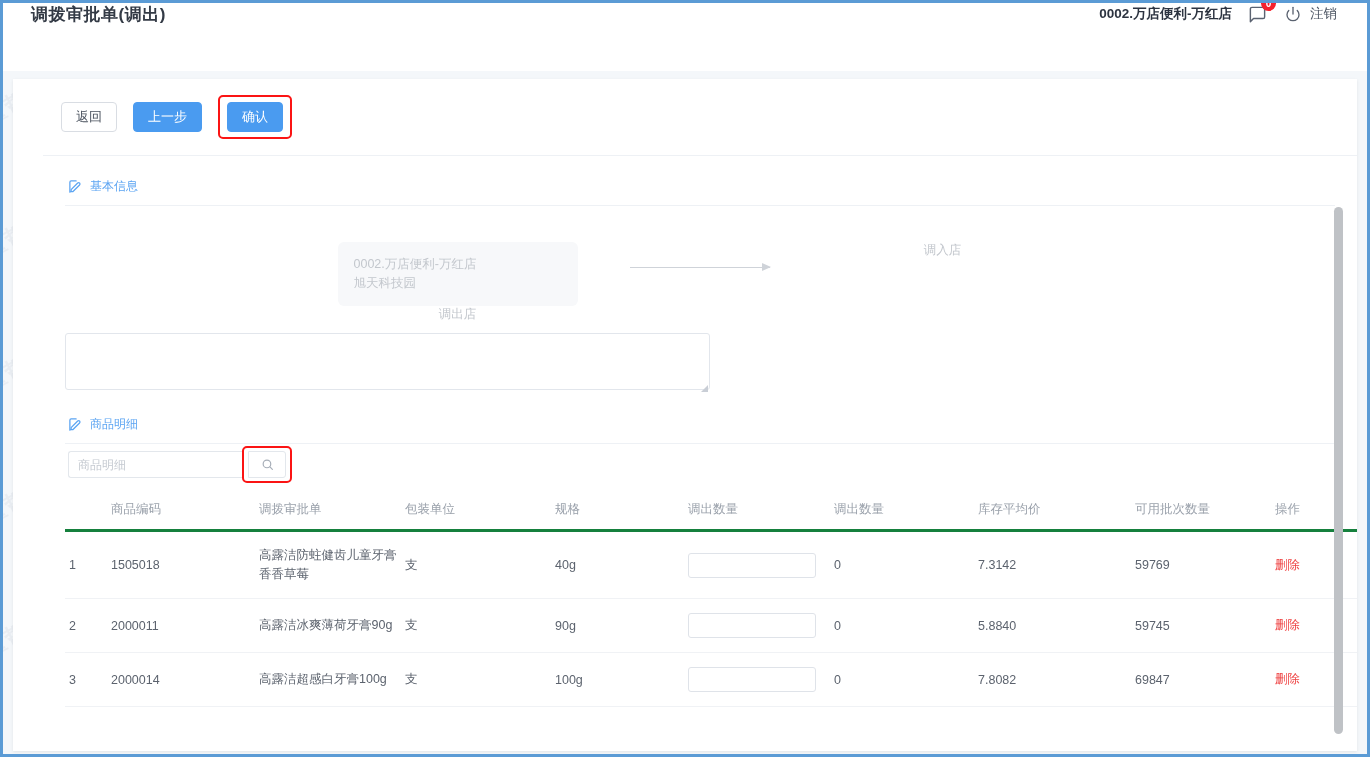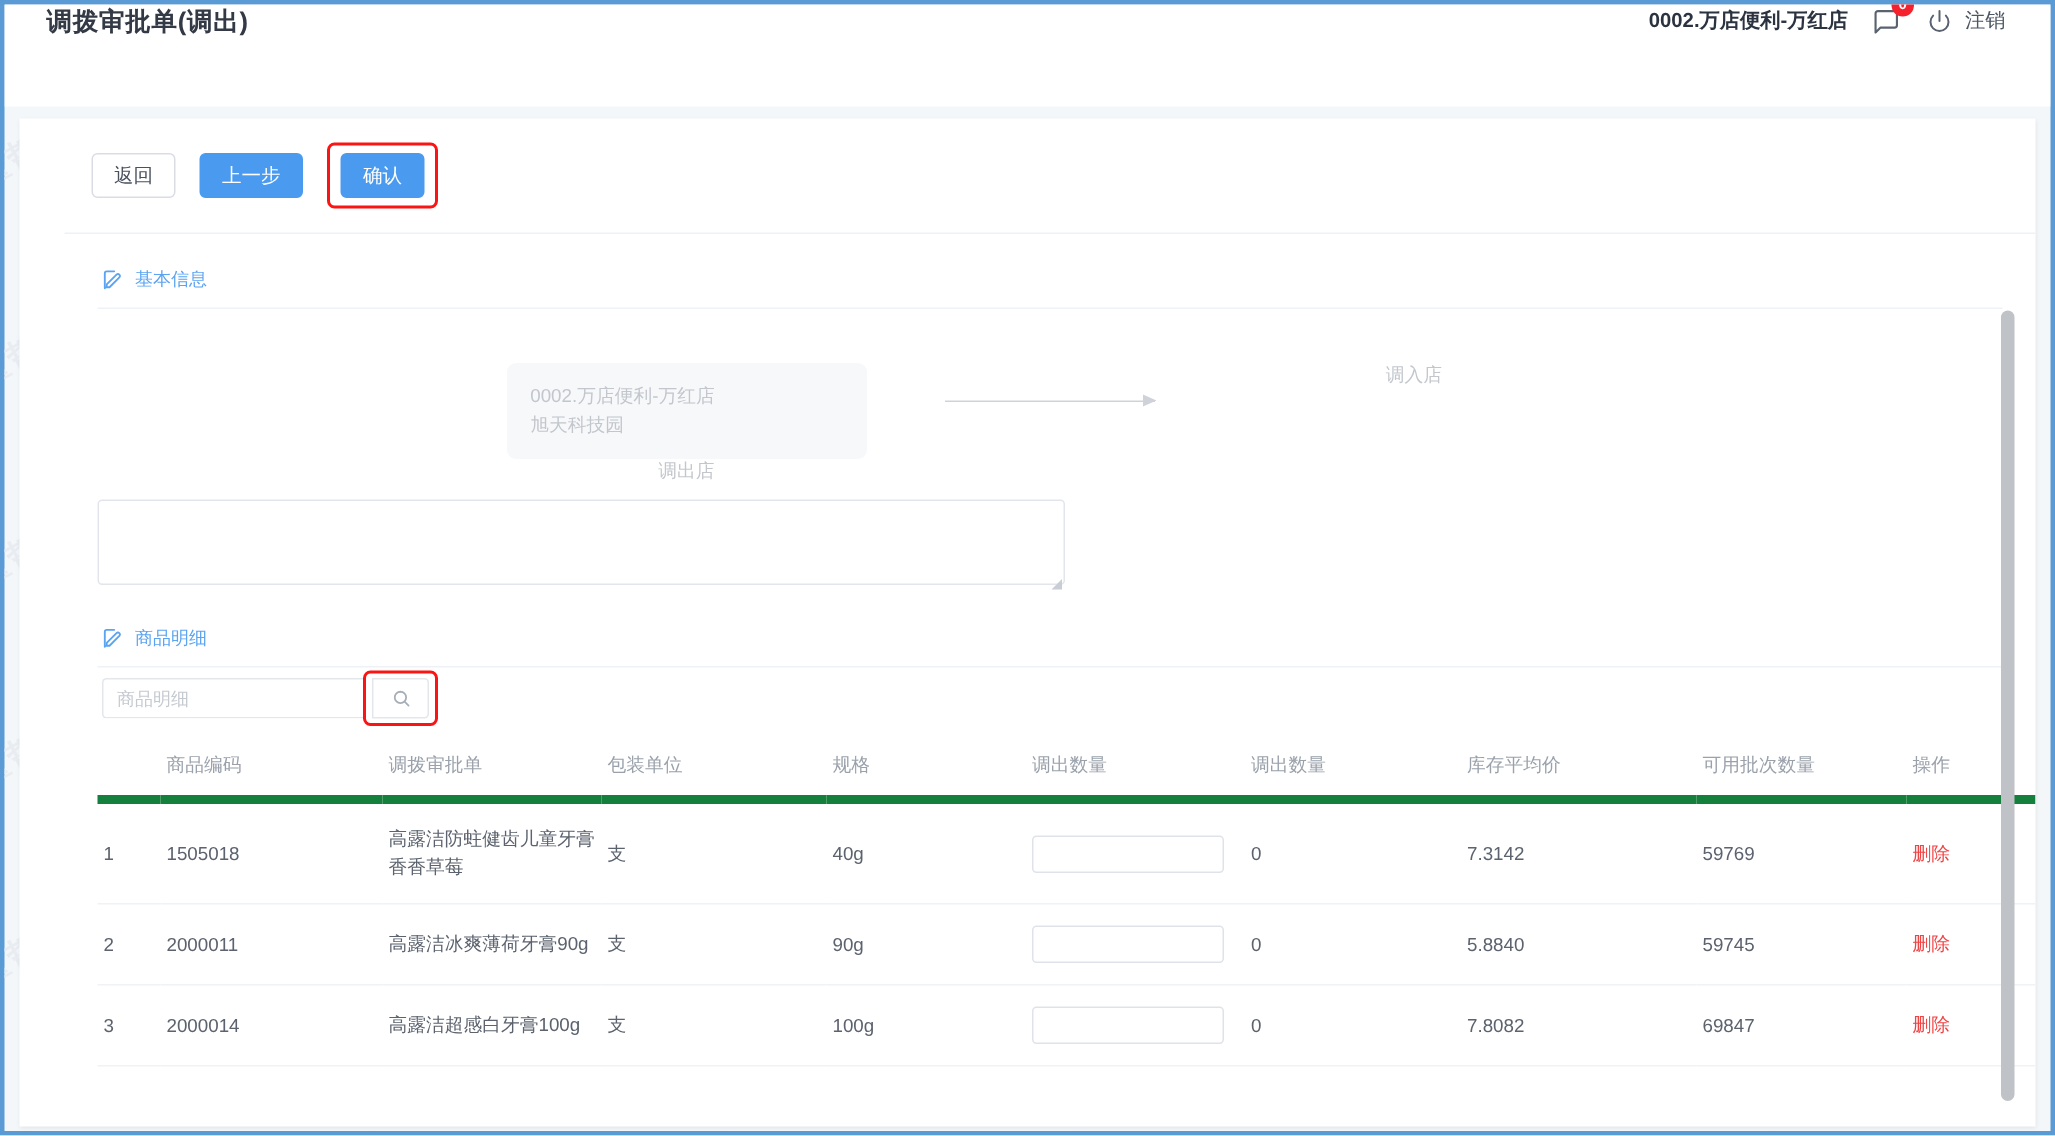--- a/index.html
+++ b/index.html
@@ -266,21 +266,21 @@
     border-collapse: collapse;
     font-size: 12.5px;
     table-layout: fixed;
   }
   thead th {
     font-weight: normal;
     color: #9aa1ab;
     font-size: 12.5px;
     text-align: left;
     padding: 8px 4px 11px 4px;
-    border-bottom: 6px solid #15803d;
+    border-bottom: 3px solid #15803d;
   }
   tbody td {
     color: #5c636e;
     padding: 14px 4px;
     border-bottom: 1px solid #f0f2f5;
     vertical-align: middle;
   }
   .qty-input {
     width: 128px; height: 25px;
     border: 1px solid #dfe3e9;

